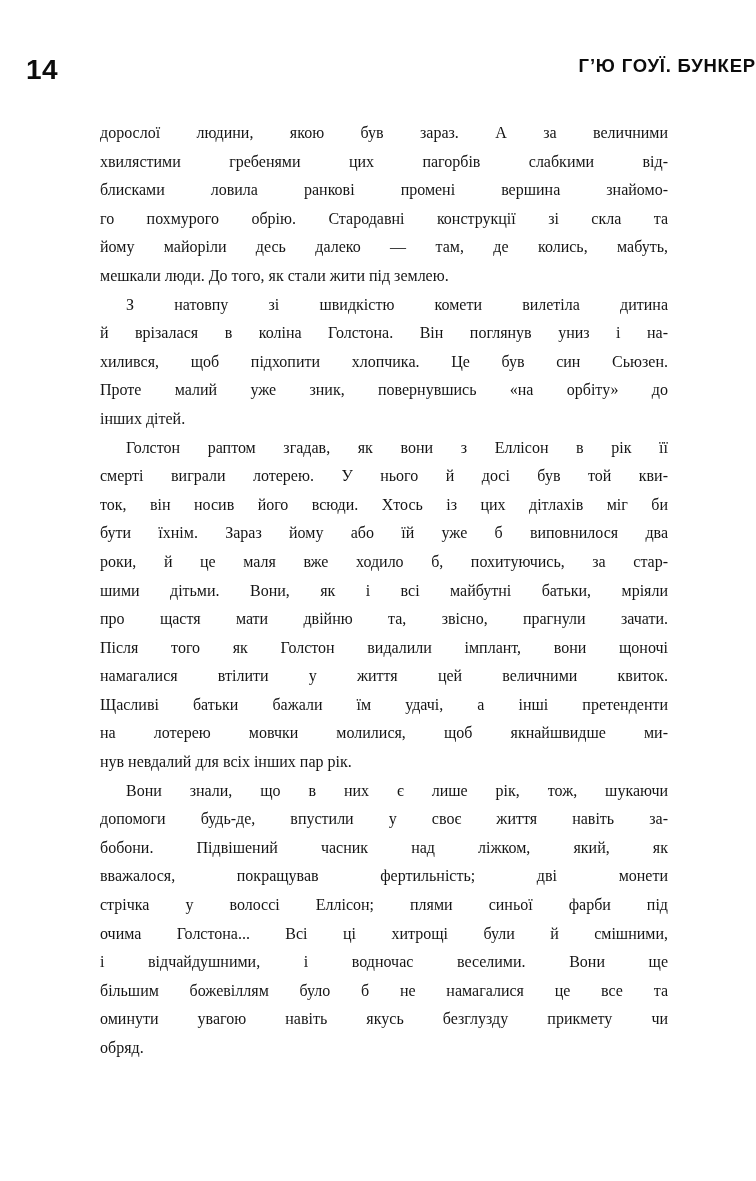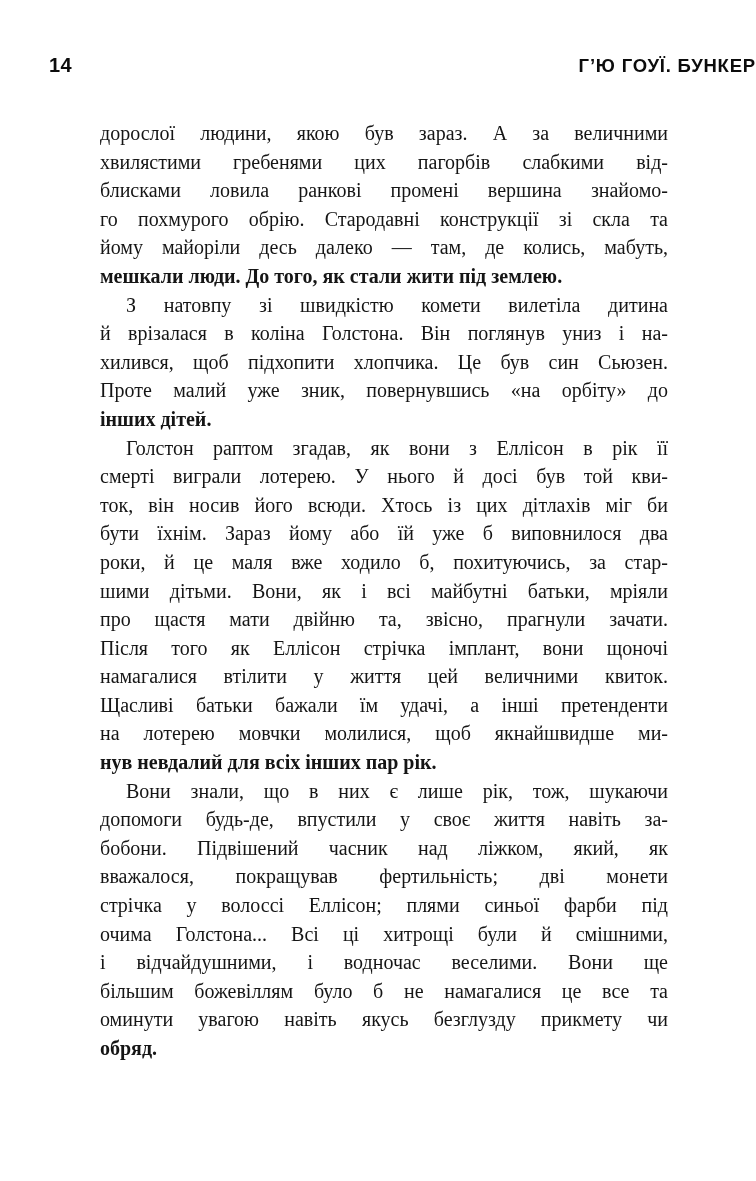--- a/index.html
+++ b/index.html
@@ -19,55 +19,54 @@
     position: absolute;
     top: 54px;
     left: 0;
     width: 756px;
     height: 24px;
     font-family: "Liberation Sans", sans-serif;
     font-weight: 700;
   }
   .page-number {
     position: absolute;
-    left: 49px;
+    left: 26px;
     top: 0;
-    font-size: 20px;
+    font-size: 28px;
     letter-spacing: 0.5px;
     color: #0c0c0c;
   }
   .header-title {
     position: absolute;
     left: 0;
     width: 100%;
     top: 1px;
     text-align: right;
     font-size: 18.5px;
     letter-spacing: 0.8px;
     color: #0c0c0c;
   }
   .text-block {
     position: absolute;
     left: 100px;
     top: 119px;
     width: 568px;
     font-family: "Liberation Serif", "DejaVu Serif", serif;
-    font-size: 20px;
+    font-size: 16px;
     line-height: 28.6px;
     color: #151515;
   }
   .paragraph { margin: 0; padding: 0; }
   .line {
     text-align: justify;
     text-align-last: justify;
     white-space: normal;
   }
   .line.last {
     text-align-last: left;
-    font-weight: bold;
   }
   .paragraph.indent .line:first-child {
     text-indent: 26px;
   }
 </style>
 </head>
 <body>
 
 <div class="page">
   <div class="running-head">
@@ -92,21 +91,21 @@
         <div class="line last">інших дітей.</div>
       </div>
       <div class="paragraph indent">
         <div class="line">Голстон раптом згадав, як вони з Еллісон в рік її</div>
         <div class="line">смерті виграли лотерею. У нього й досі був той кви-</div>
         <div class="line">ток, він носив його всюди. Хтось із цих дітлахів міг би</div>
         <div class="line">бути їхнім. Зараз йому або їй уже б виповнилося два</div>
         <div class="line">роки, й це маля вже ходило б, похитуючись, за стар-</div>
         <div class="line">шими дітьми. Вони, як і всі майбутні батьки, мріяли</div>
         <div class="line">про щастя мати двійню та, звісно, прагнули зачати.</div>
-        <div class="line">Після того як Еллісон стрічка імплант, вони щоночі</div>
+        <div class="line">Після того як Голстон видалили імплант, вони щоночі</div>
         <div class="line">намагалися втілити у життя цей величними квиток.</div>
         <div class="line">Щасливі батьки бажали їм удачі, а інші претенденти</div>
         <div class="line">на лотерею мовчки молилися, щоб якнайшвидше ми-</div>
         <div class="line last">нув невдалий для всіх інших пар рік.</div>
       </div>
       <div class="paragraph indent">
         <div class="line">Вони знали, що в них є лише рік, тож, шукаючи</div>
         <div class="line">допомоги будь-де, впустили у своє життя навіть за-</div>
         <div class="line">бобони. Підвішений часник над ліжком, який, як</div>
         <div class="line">вважалося, покращував фертильність; дві монети</div>

